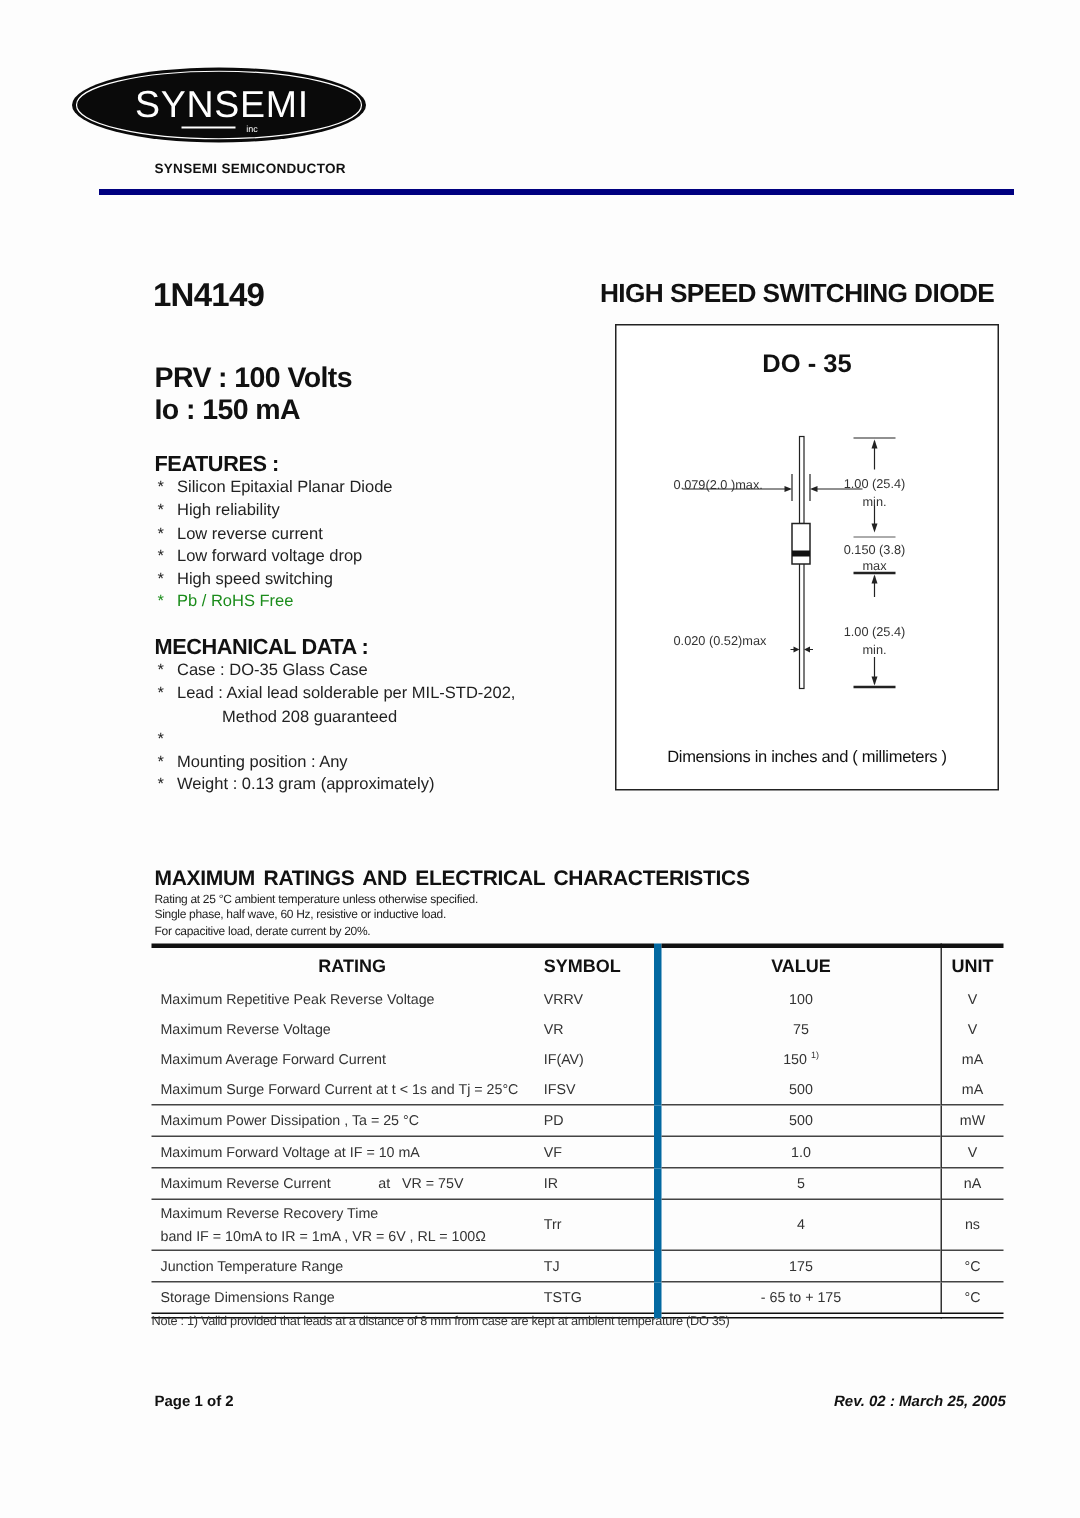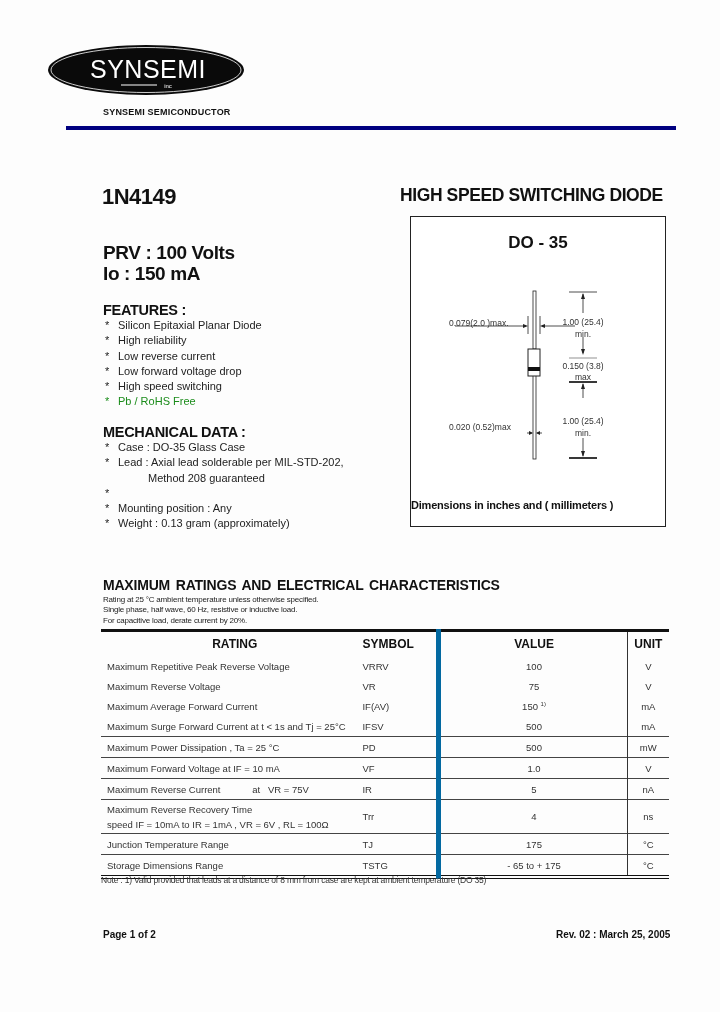--- a/index.html
+++ b/index.html
@@ -25,21 +25,21 @@
   .bullets .green { color:#1b8c1b; }
   .bullets .indent { padding-left:45px; }
 
   #features { left:103px; top:302px; }
   #mech { left:103px; top:424px; }
 
   
   #pkg-box { left:410px; top:216px; width:256px; height:311px; border:1px solid #222; box-sizing:border-box; background:#fff; }
   #pkg-title { left:0; width:100%; top:16px; text-align:center; font-size:17px; font-weight:bold; }
   #pkg-svg { left:0; top:0; }
-  #pkg-caption { left:0; width:100%; top:282px; text-align:left; font-size:11px; font-weight:bold; letter-spacing:-0.2px; }
+  #pkg-caption { left:0; width:100%; top:282px; text-align:center; font-size:11px; font-weight:normal; letter-spacing:-0.2px; }
   .dimtxt { font-family:"Liberation Sans", sans-serif; font-size:8.5px; fill:#333; }
 
   
   #mr-title { left:103px; top:577px; font-size:14px; font-weight:bold; letter-spacing:-0.2px; word-spacing:2px; }
   #mr-notes { left:103px; top:595px; font-size:8px; line-height:10.3px; color:#222; letter-spacing:-0.2px; }
 
   #ratings { left:101px; top:629px; width:568px; border-collapse:collapse; font-size:9.5px; color:#333; }
   #ratings th { font-size:12px; font-weight:bold; color:#111; height:24px; padding:0; }
   #ratings td { padding:0; height:20px; }
   #ratings thead tr { border-top:3px solid #111; }
@@ -48,21 +48,21 @@
   #ratings .c-sym { width:75px; text-align:left; border-right:5px solid #0369a1; }
   #ratings .c-val { width:192px; text-align:center; border-right:1px solid #333; }
   #ratings .c-unit { width:42px; text-align:center; }
   #ratings tr.sep { border-top:1px solid #444; }
   #ratings td.tall { height:33px; line-height:15px; }
   #ratings tbody tr:last-child { border-bottom:4px double #111; }
   sup { font-size:6px; vertical-align:4px; }
 
   #note { left:101px; top:875px; font-size:8.5px; color:#333; letter-spacing:-0.2px; }
   #page-num { left:103px; top:929px; font-size:10px; font-weight:bold; }
-  #rev { left:556px; top:929px; font-size:10px; font-weight:bold; }
+  #rev { left:556px; top:929px; font-size:10px; font-weight:bold;font-style:italic; }
 </style>
 </head>
 <body>
 
 <svg id="logo" class="abs" viewBox="0 0 198 52" width="198" height="52">
   <ellipse cx="99" cy="26" rx="98" ry="25" fill="#0a0a0a"></ellipse>
   <ellipse cx="99" cy="26" rx="95" ry="22.5" fill="none" stroke="#fff" stroke-width="0.8"></ellipse>
   <text x="101" y="34" text-anchor="middle" fill="#fff" font-family="Liberation Sans, sans-serif" font-size="25" letter-spacing="0.5">SYNSEMI</text>
   <line x1="74" y1="41" x2="110" y2="41" stroke="#fff" stroke-width="1.2"></line>
   <text x="121" y="44" text-anchor="middle" fill="#fff" font-family="Liberation Sans, sans-serif" font-size="6">inc</text>
@@ -235,21 +235,21 @@
     </tr>
     <tr class="sep">
       <td class="c-rating" style="white-space:pre">Maximum Reverse Current            at   VR = 75V</td>
       <td class="c-sym">IR</td>
       <td class="c-val">5</td>
       <td class="c-unit">nA</td>
     </tr>
     <tr class="sep">
       <td class="c-rating tall">
         <div>Maximum Reverse Recovery Time</div>
-        <div>speed IF = 10mA to IR = 1mA , VR = 6V , RL = 100Ω</div>
+        <div>band IF = 10mA to IR = 1mA , VR = 6V , RL = 100Ω</div>
       </td>
       <td class="c-sym">Trr</td>
       <td class="c-val">4</td>
       <td class="c-unit">ns</td>
     </tr>
     <tr class="sep">
       <td class="c-rating">Junction Temperature Range</td>
       <td class="c-sym">TJ</td>
       <td class="c-val">175</td>
       <td class="c-unit">°C</td>

